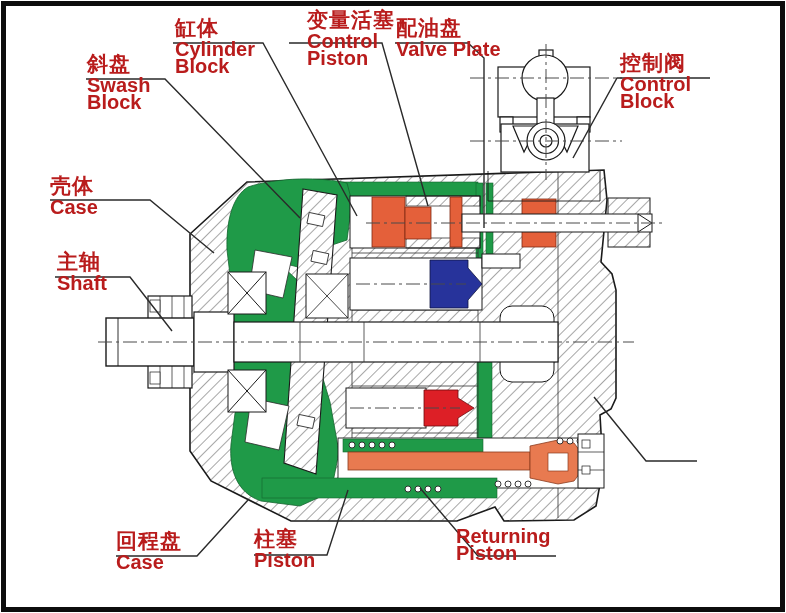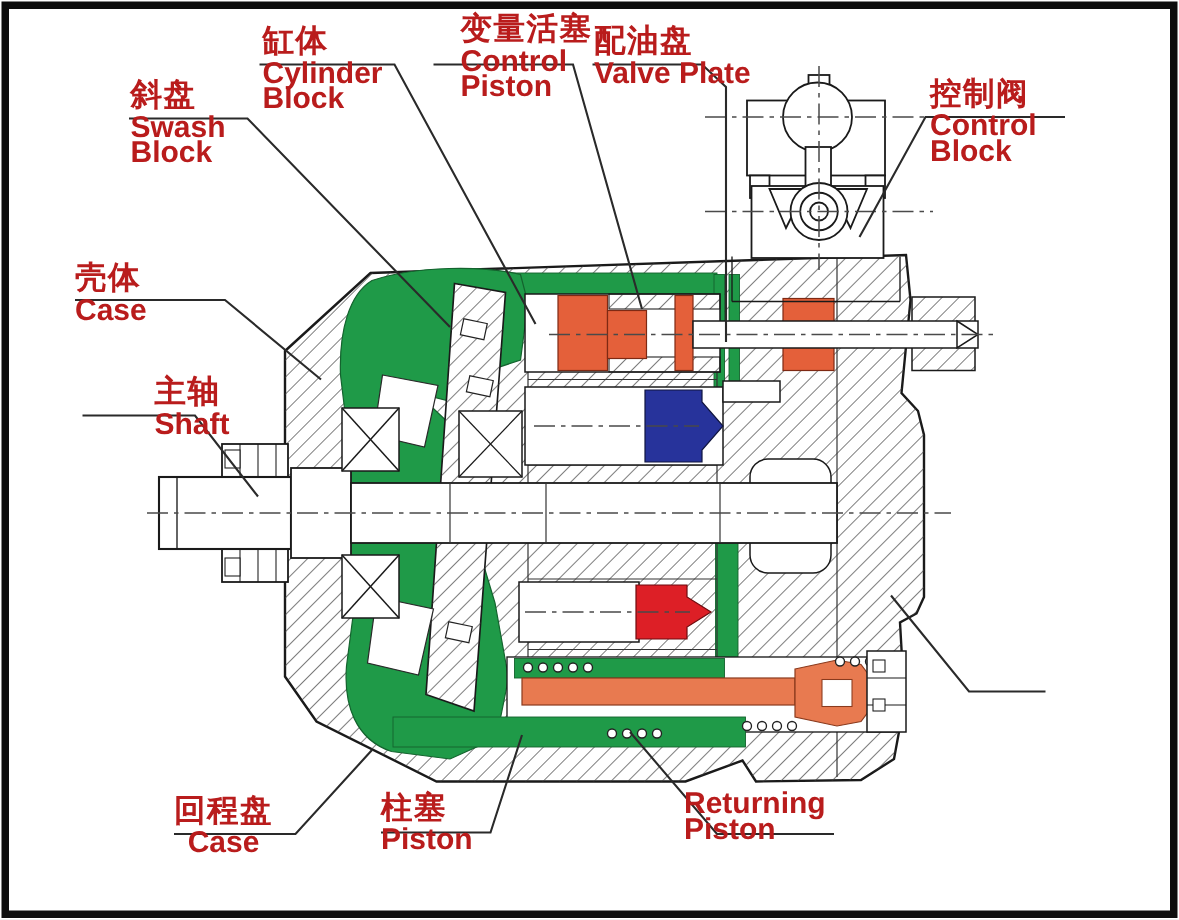--- a/index.html
+++ b/index.html
@@ -12,22 +12,22 @@
   .label .en{font-size:20px;font-weight:700;line-height:17px;white-space:nowrap;}
   .label.r{text-align:left;}
   .label.c{text-align:center;}
   
   #lbl-swash{left:87px;top:51px;}
   #lbl-cyl{left:175px;top:15px;}
   #lbl-cpiston{left:290px;top:7px;margin-left:17px;}
   #lbl-vplate{left:396px;top:15px;}
   #lbl-cvalve{left:620px;top:50px;width:90px;}
   #lbl-case{left:50px;top:173px;}
-  #lbl-shaft{left:57px;top:249px;margin-left:46px;}
-  #lbl-rplate{left:116px;top:528px;text-align:center;}
+  #lbl-shaft{left:57px;top:249px;}
+  #lbl-rplate{left:116px;top:528px;}
   #lbl-piston{left:254px;top:526px;}
   #lbl-retpiston{left:456px;top:528px;width:100px;}
   #lbl-endcover{left:640px;top:430px;width:66px;}
 </style>
 </head>
 <body>
 
 <div class="frame">
   <div class="border-overlay"></div>
 

